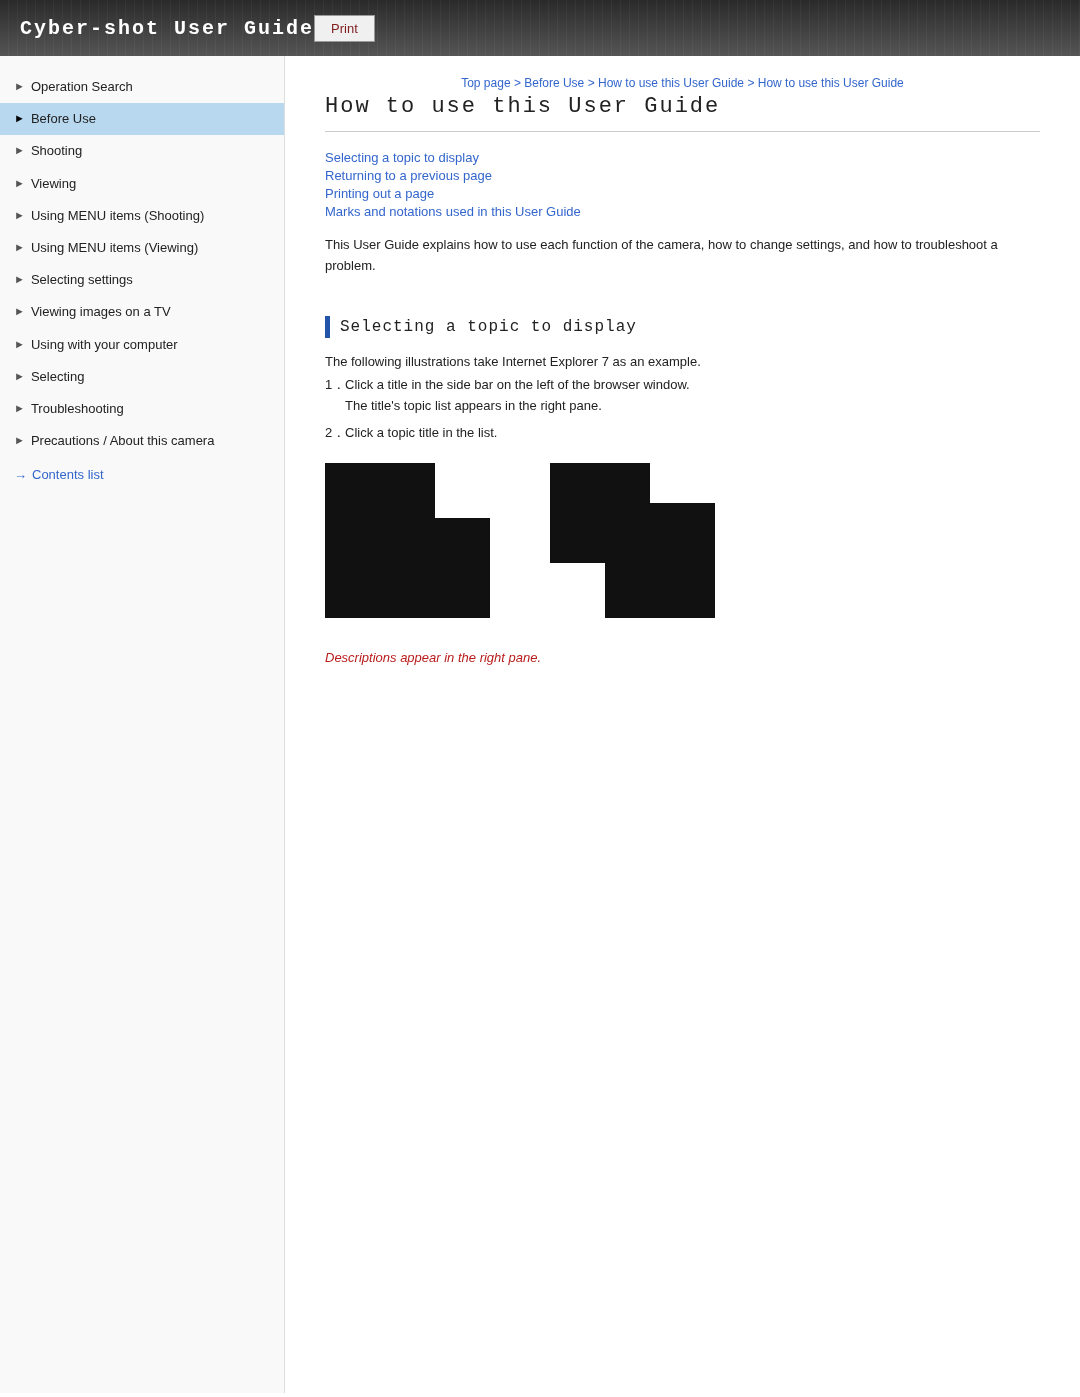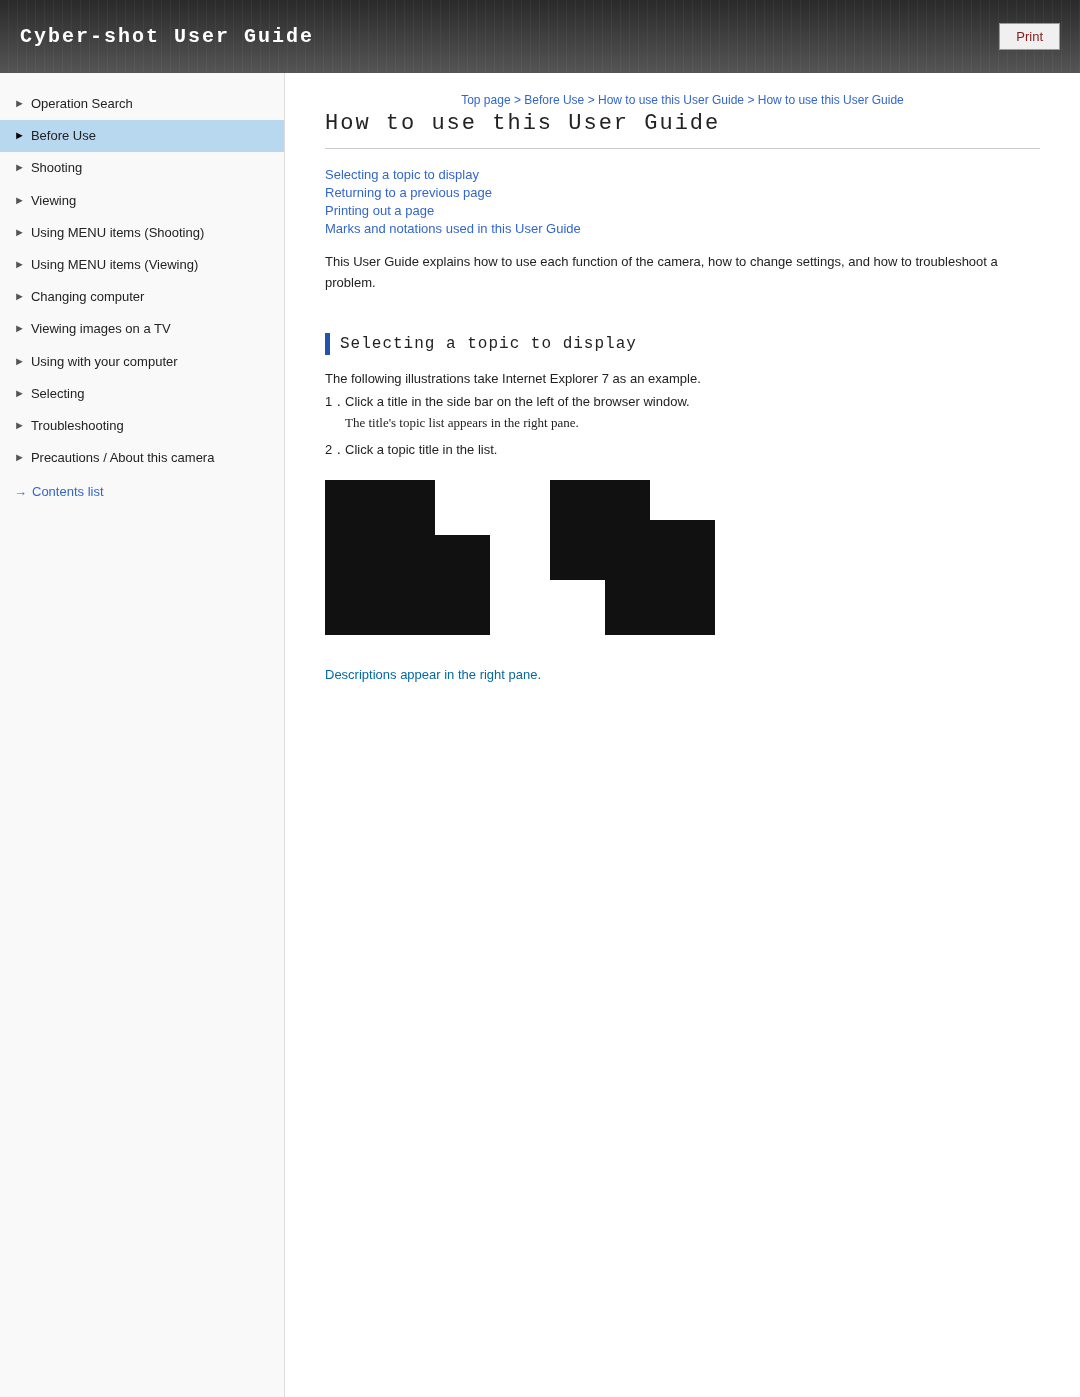--- a/index.html
+++ b/index.html
@@ -8,24 +8,24 @@
       font-size: 13px;
       background: #fff;
       color: #222;
       width: 1080px;
       min-height: 1397px;
     }
 
     
     .header {
       background: linear-gradient(to bottom, #2a2a2a, #555);
-      height: 73px;
+      height: 56px;
       display: flex;
       align-items: center;
-      justify-content: space-between;
+      justify-content: flex-start;
       padding: 4px 20px;
       position: relative;
       overflow: hidden;
     }
     .header::after {
       content: '';
       position: absolute;
       top: 0; left: 0; right: 0; bottom: 0;
       background: repeating-linear-gradient(
         90deg,
@@ -194,21 +194,20 @@
       padding-left: 20px;
       position: relative;
     }
     .numbered-list li .num {
       position: absolute;
       left: 0;
     }
     .numbered-list li .sub {
       display: block;
       padding-left: 0;
-      font-family: Liberation Serif, serif;
     }
 
     
     .images-row {
       display: flex;
       gap: 60px;
       margin-bottom: 30px;
       margin-top: 10px;
     }
     .screenshot-img {
@@ -243,23 +242,24 @@
       position: absolute;
       bottom: 0;
       left: 0;
       width: 55px;
       height: 55px;
       background: #fff;
     }
 
     .descriptions-text {
       font-size: 13px;
-      color: #0369a1;
+      color: #b91c1c;
       margin-top: 20px;
       line-height: 1.6;
+      font-style: italic;
     }
   </style>
 </head>
 <body>
 
 <div class="header">
   <span class="header-title">Cyber-shot User Guide</span>
   <button class="print-button">Print</button>
 </div>
 
@@ -287,21 +287,21 @@
         <div class="sidebar-item">
           <span class="arrow">►</span>
           <span>Using MENU items (Shooting)</span>
         </div>
         <div class="sidebar-item">
           <span class="arrow">►</span>
           <span>Using MENU items (Viewing)</span>
         </div>
         <div class="sidebar-item">
           <span class="arrow">►</span>
-          <span>Changing computer</span>
+          <span>Selecting settings</span>
         </div>
         <div class="sidebar-item">
           <span class="arrow">►</span>
           <span>Viewing images on a TV</span>
         </div>
         <div class="sidebar-item">
           <span class="arrow">►</span>
           <span>Using with your computer</span>
         </div>
         <div class="sidebar-item">

